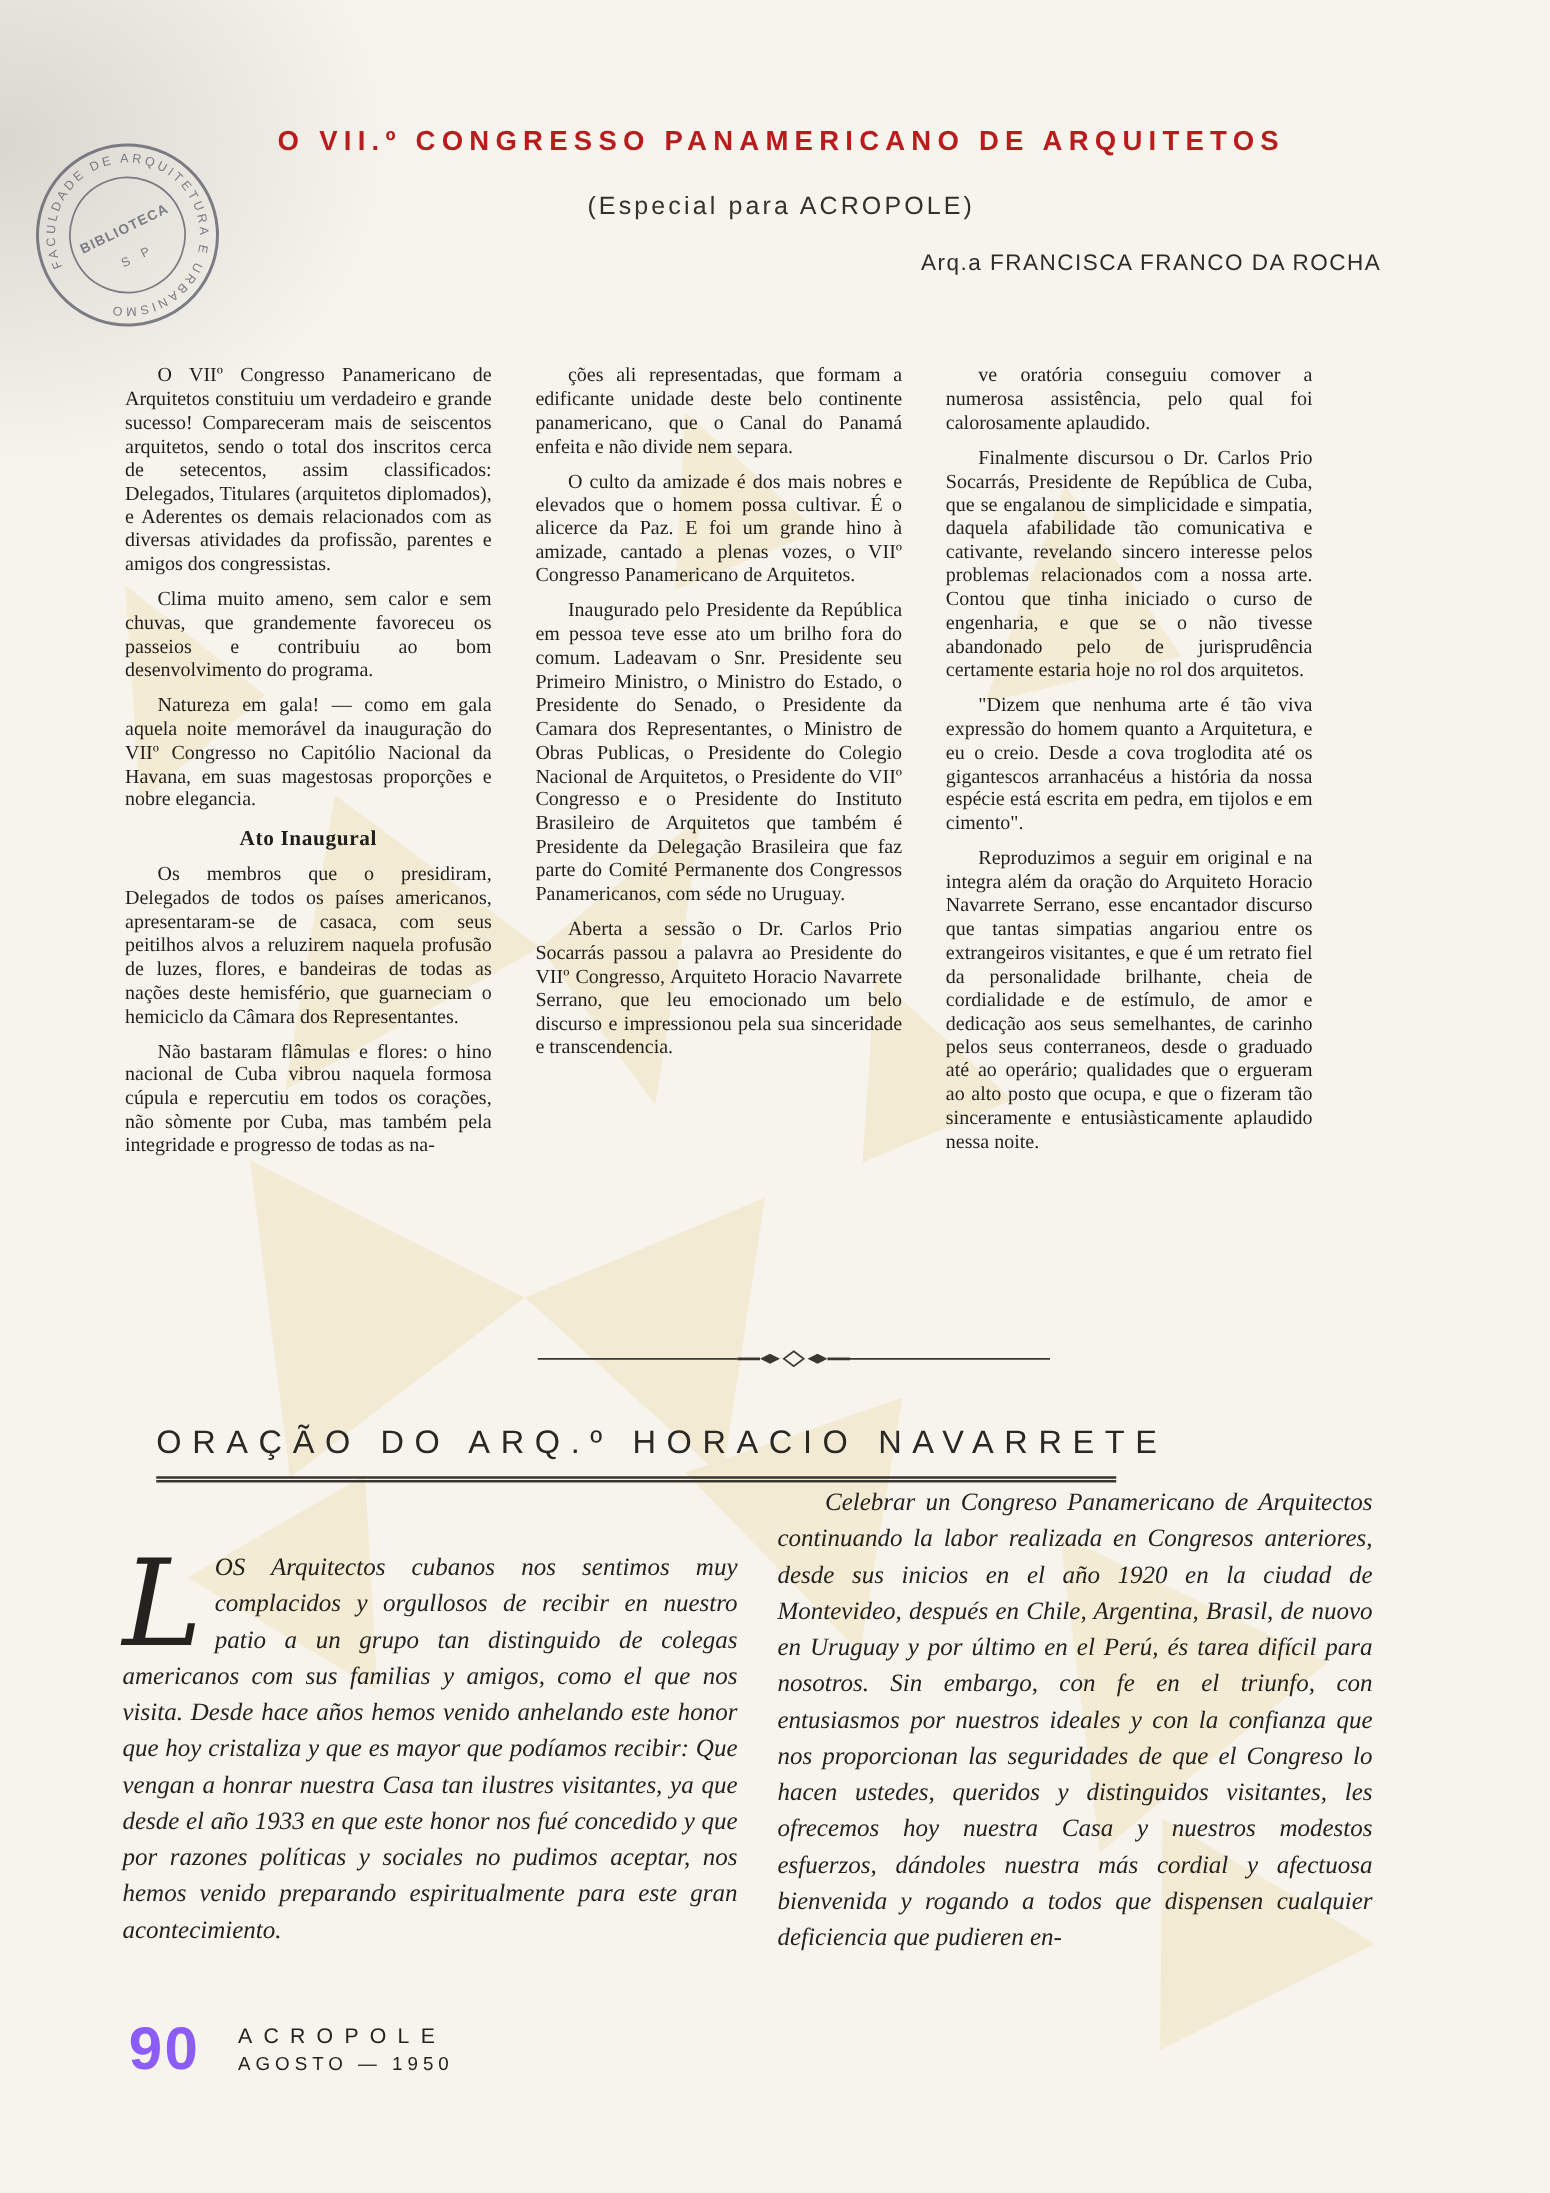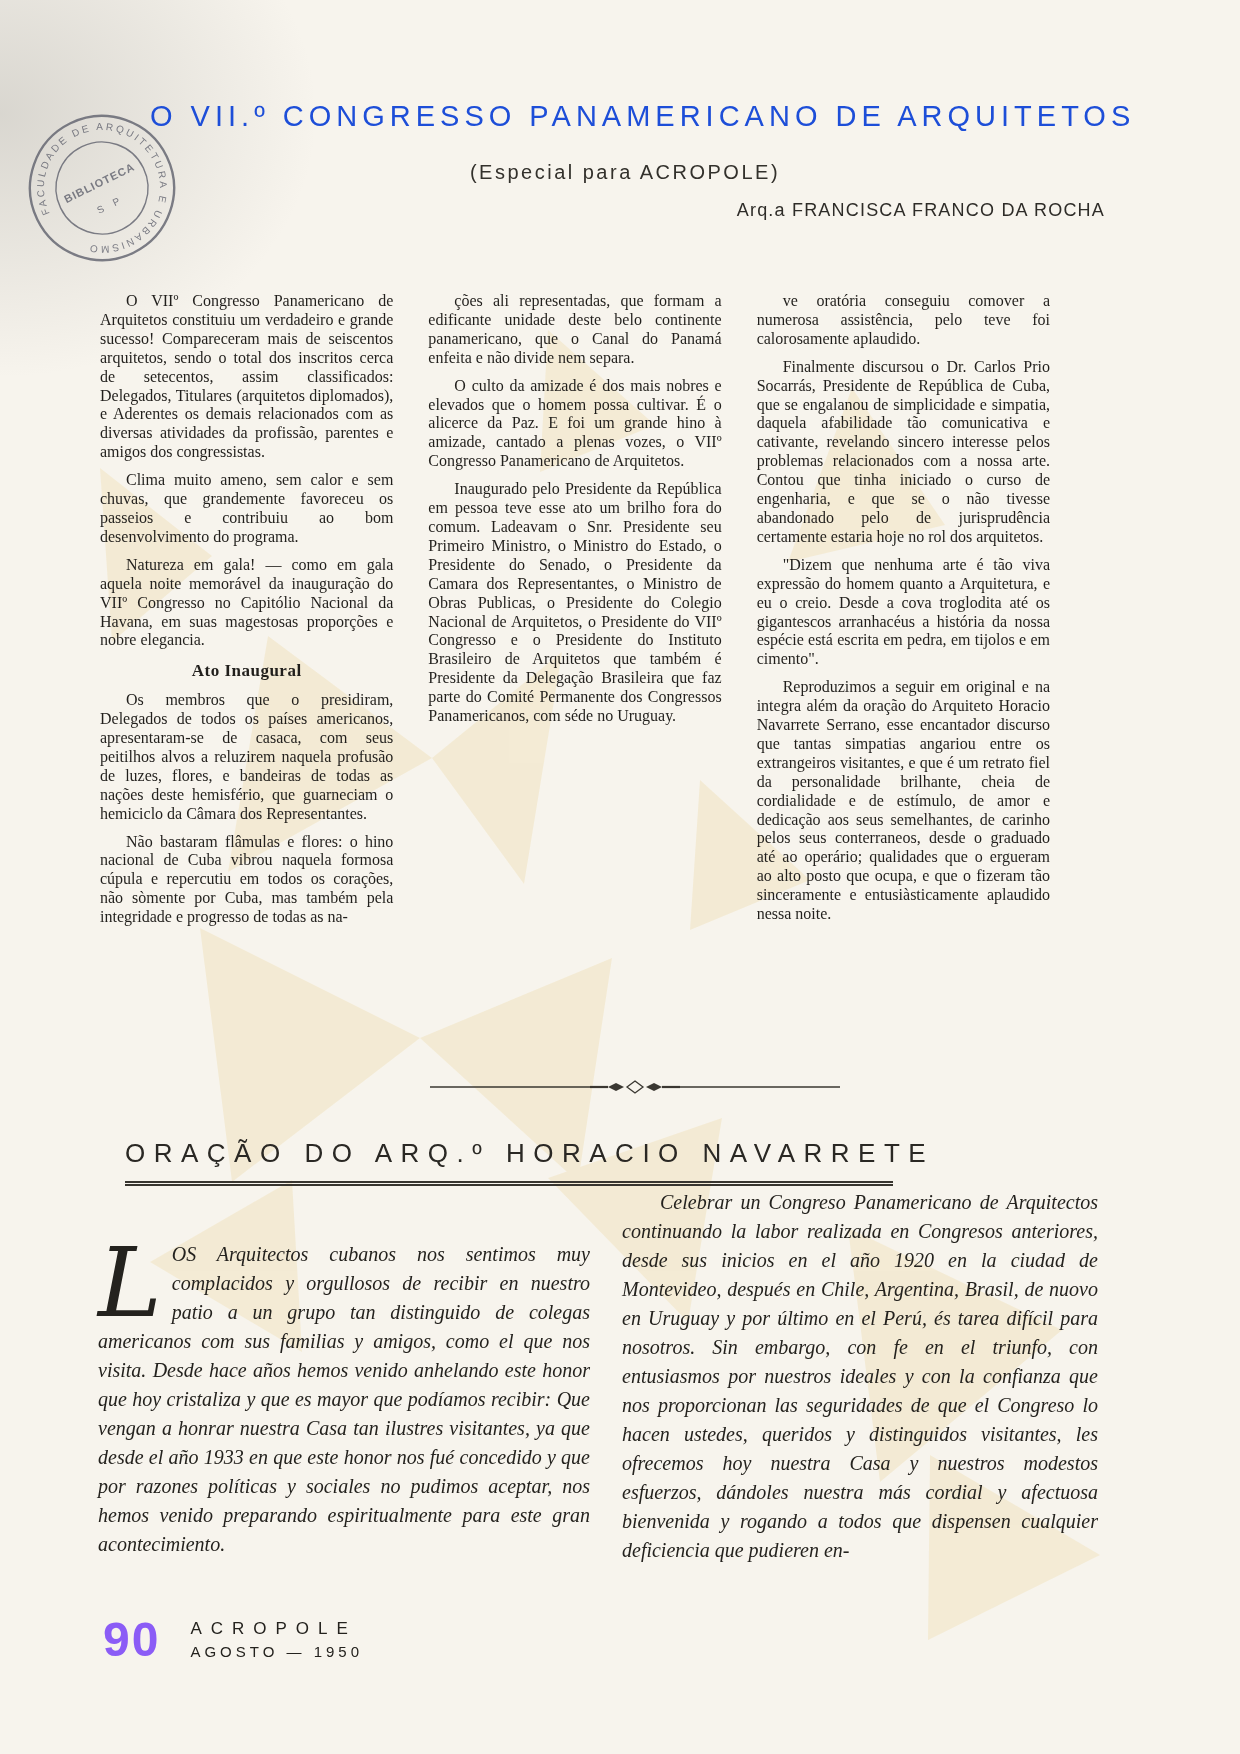--- a/index.html
+++ b/index.html
@@ -22,22 +22,22 @@
 
   
   .stamp{
     position:absolute; left:22px; top:108px; width:160px; height:160px;
     transform:rotate(-26deg); opacity:.8;
   }
 
   
   .masthead{ position:absolute; left:150px; top:100px; width:950px; text-align:center; }
   .title{
-    font-family:"Liberation Sans", sans-serif; font-weight:400;
-    font-size:29px; letter-spacing:5px; color:#1d4ed8; white-space:nowrap;
+    font-family:"Liberation Sans", sans-serif; font-weight:700;
+    font-size:22px; letter-spacing:5px; color:#b91c1c; white-space:nowrap;
   }
   .subtitle{
     margin-top:28px; font-family:"Liberation Sans", sans-serif;
     font-size:20px; letter-spacing:2.5px; color:#33312c;
   }
   .byline{
     position:absolute; right:135px; top:200px;
     font-family:"Liberation Sans", sans-serif; font-size:18px;
     letter-spacing:1.2px; color:#2e2c28;
   }
@@ -139,23 +139,24 @@
         <p>Clima muito ameno, sem calor e sem chuvas, que grandemente favoreceu os passeios e contribuiu ao bom desenvolvimento do programa.</p>
         <p>Natureza em gala! — como em gala aquela noite memorável da inauguração do VIIº Congresso no Capitólio Nacional da Havana, em suas magestosas proporções e nobre elegancia.</p>
         <h3>Ato Inaugural</h3>
         <p>Os membros que o presidiram, Delegados de todos os países americanos, apresentaram-se de casaca, com seus peitilhos alvos a reluzirem naquela profusão de luzes, flores, e bandeiras de todas as nações deste hemisfério, que guarneciam o hemiciclo da Câmara dos Representantes.</p>
         <p>Não bastaram flâmulas e flores: o hino nacional de Cuba vibrou naquela formosa cúpula e repercutiu em todos os corações, não sòmente por Cuba, mas também pela integridade e progresso de todas as na-</p>
       </div>
       <div class="col">
         <p>ções ali representadas, que formam a edificante unidade deste belo continente panamericano, que o Canal do Panamá enfeita e não divide nem separa.</p>
         <p>O culto da amizade é dos mais nobres e elevados que o homem possa cultivar. É o alicerce da Paz. E foi um grande hino à amizade, cantado a plenas vozes, o VIIº Congresso Panamericano de Arquitetos.</p>
         <p>Inaugurado pelo Presidente da República em pessoa teve esse ato um brilho fora do comum. Ladeavam o Snr. Presidente seu Primeiro Ministro, o Ministro do Estado, o Presidente do Senado, o Presidente da Camara dos Representantes, o Ministro de Obras Publicas, o Presidente do Colegio Nacional de Arquitetos, o Presidente do VIIº Congresso e o Presidente do Instituto Brasileiro de Arquitetos que também é Presidente da Delegação Brasileira que faz parte do Comité Permanente dos Congressos Panamericanos, com séde no Uruguay.</p>
+        <p>Aberta a sessão o Dr. Carlos Prio Socarrás passou a palavra ao Presidente do VIIº Congresso, Arquiteto Horacio Navarrete Serrano, que leu emocionado um belo discurso e impressionou pela sua sinceridade e transcendencia.</p>
       </div>
       <div class="col">
-        <p>ve oratória conseguiu comover a numerosa assistência, pelo teve foi calorosamente aplaudido.</p>
+        <p>ve oratória conseguiu comover a numerosa assistência, pelo qual foi calorosamente aplaudido.</p>
         <p>Finalmente discursou o Dr. Carlos Prio Socarrás, Presidente de República de Cuba, que se engalanou de simplicidade e simpatia, daquela afabilidade tão comunicativa e cativante, revelando sincero interesse pelos problemas relacionados com a nossa arte. Contou que tinha iniciado o curso de engenharia, e que se o não tivesse abandonado pelo de jurisprudência certamente estaria hoje no rol dos arquitetos.</p>
         <p>"Dizem que nenhuma arte é tão viva expressão do homem quanto a Arquitetura, e eu o creio. Desde a cova troglodita até os gigantescos arranhacéus a história da nossa espécie está escrita em pedra, em tijolos e em cimento".</p>
         <p>Reproduzimos a seguir em original e na integra além da oração do Arquiteto Horacio Navarrete Serrano, esse encantador discurso que tantas simpatias angariou entre os extrangeiros visitantes, e que é um retrato fiel da personalidade brilhante, cheia de cordialidade e de estímulo, de amor e dedicação aos seus semelhantes, de carinho pelos seus conterraneos, desde o graduado até ao operário; qualidades que o ergueram ao alto posto que ocupa, e que o fizeram tão sinceramente e entusiàsticamente aplaudido nessa noite.</p>
       </div>
     </div>
 
     <svg class="divider" viewBox="0 0 410 18">
       <line x1="0" y1="9" x2="160" y2="9" stroke="#3a3731" stroke-width="1.4"></line>
       <line x1="250" y1="9" x2="410" y2="9" stroke="#3a3731" stroke-width="1.4"></line>
       <polygon points="205,3 213,9 205,15 197,9" fill="none" stroke="#3a3731" stroke-width="1.3"></polygon>

